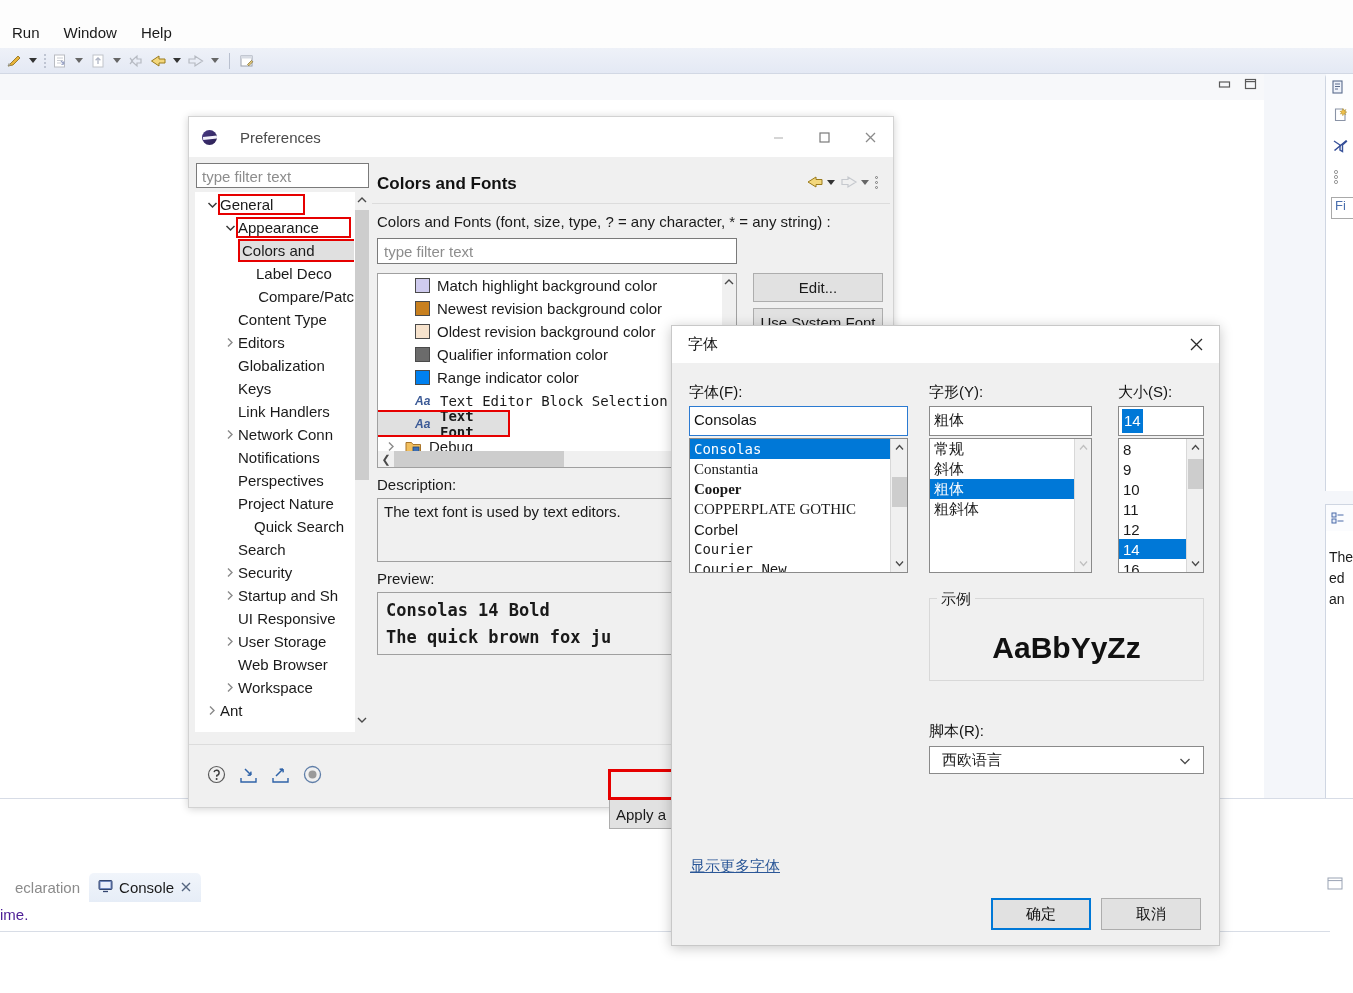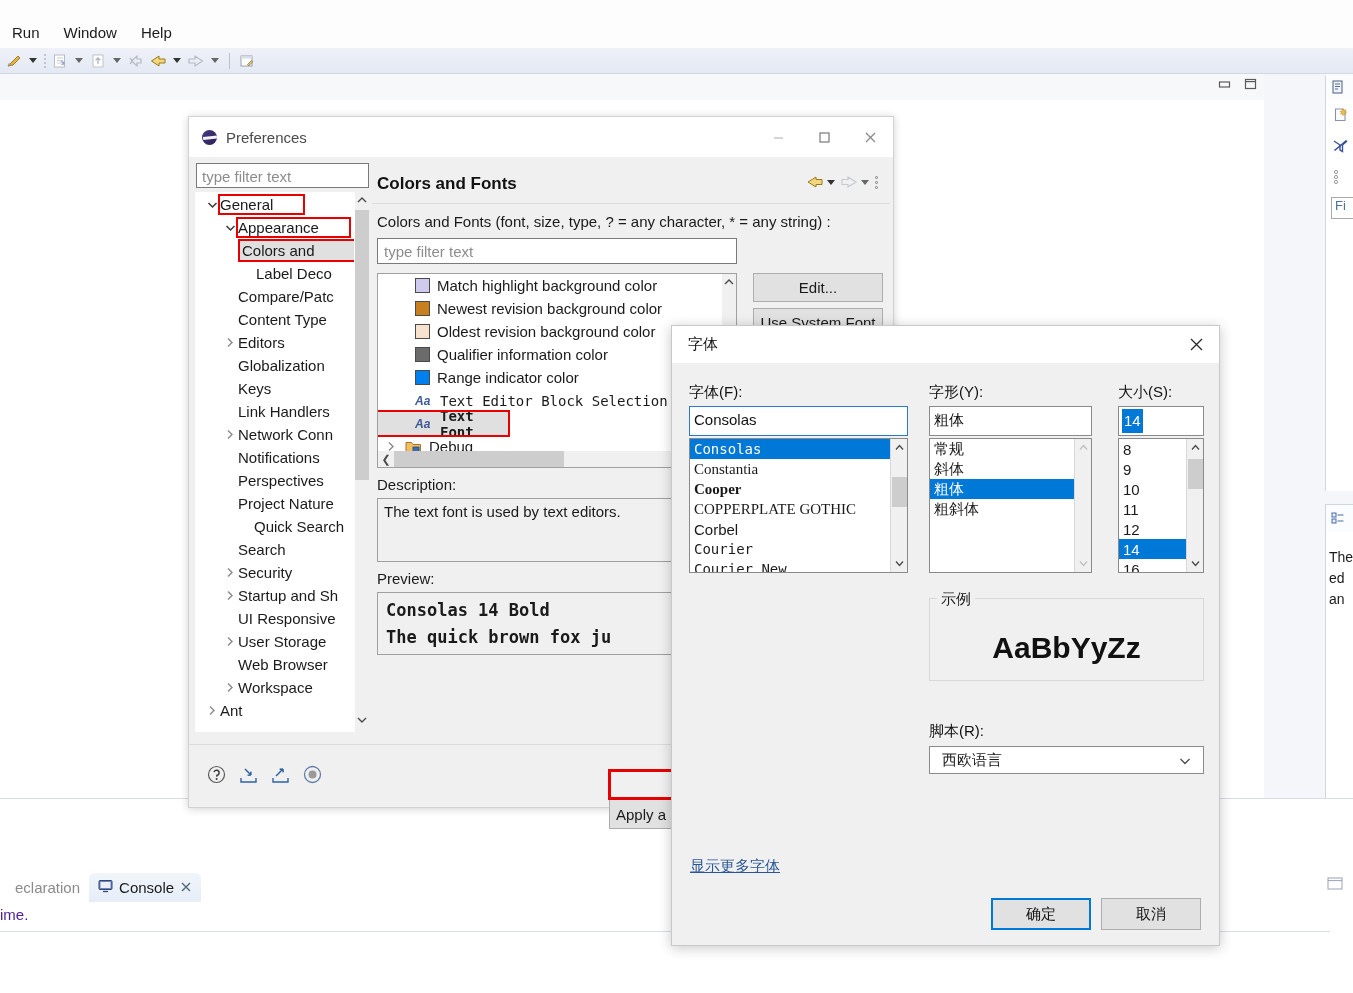--- a/index.html
+++ b/index.html
@@ -94,21 +94,21 @@
   .bp-right-icon { position:absolute; right: 10px; top: 78px; }
 
   
   .prefs {
     position: absolute; left: 188px; top: 116px; width: 706px; height: 692px;
     background: #f0f0f0; border: 1px solid #d2d2d2;
     box-shadow: 0 1px 8px rgba(0,0,0,.18);
   }
   .prefs-title {
     height: 40px; background: #ffffff; display: flex; align-items: center;
-    padding-left: 13px; gap: 9px;
+    padding-left: 13px; gap: 23px;
   }
   .prefs-title .t { font-size: 15px; color: #4a4a4a; }
   .prefs-wb { position: absolute; right: 0; top: 0; height: 40px; display: flex; }
   .prefs-wb div {
     width: 46px; height: 40px; display: flex; align-items: center; justify-content: center;
     color: #8d8d8d;
   }
   .eclipse-logo {
     width: 15px; height: 15px; border-radius: 50%;
     background: linear-gradient(135deg,#4a3a86 0%,#392c6b 48%,#2b2152 100%);
@@ -481,21 +481,21 @@
             <span class="lbl" style="outline: rgb(230, 0, 0) solid 2px; padding-right: 30px;">Appearance</span>
           </div>
           <div class="tnode sel" style="padding-left: 44px;">
             <span class="arrow"></span>
             <span class="lbl" style="outline: rgb(230, 0, 0) solid 2px; padding-right: 40px;">Colors and</span>
           </div>
           <div class="tnode" style="padding-left: 44px;">
             <span class="arrow"></span>
             <span class="lbl">Label Deco</span>
           </div>
-          <div class="tnode" style="padding-left: 26px;">
+          <div class="tnode" style="padding-left: 26px; justify-content: flex-end;">
             <span class="arrow"></span>
             <span class="lbl">Compare/Patc</span>
           </div>
           <div class="tnode" style="padding-left: 26px;">
             <span class="arrow"></span>
             <span class="lbl">Content Type</span>
           </div>
           <div class="tnode" style="padding-left: 26px;">
             <span class="arrow">
               <svg width="8" height="11" viewBox="0 0 8 11">

